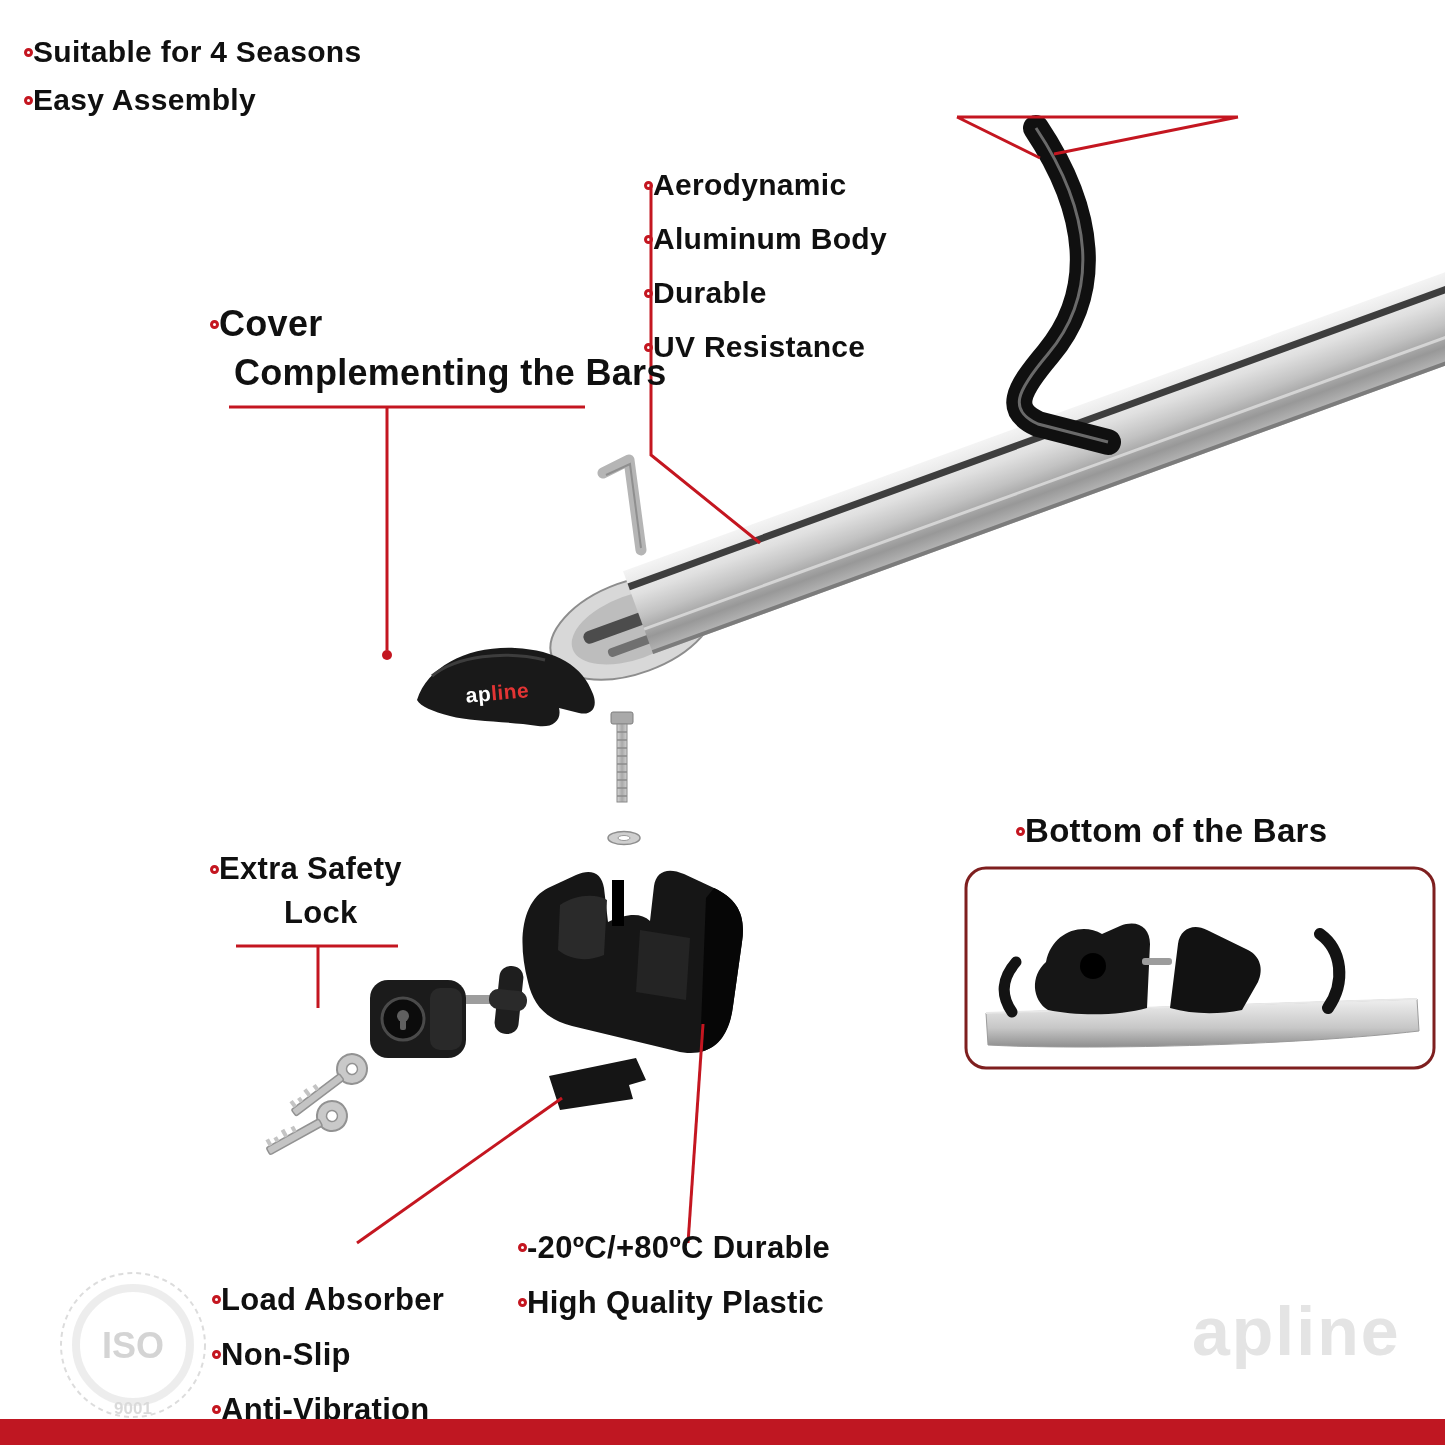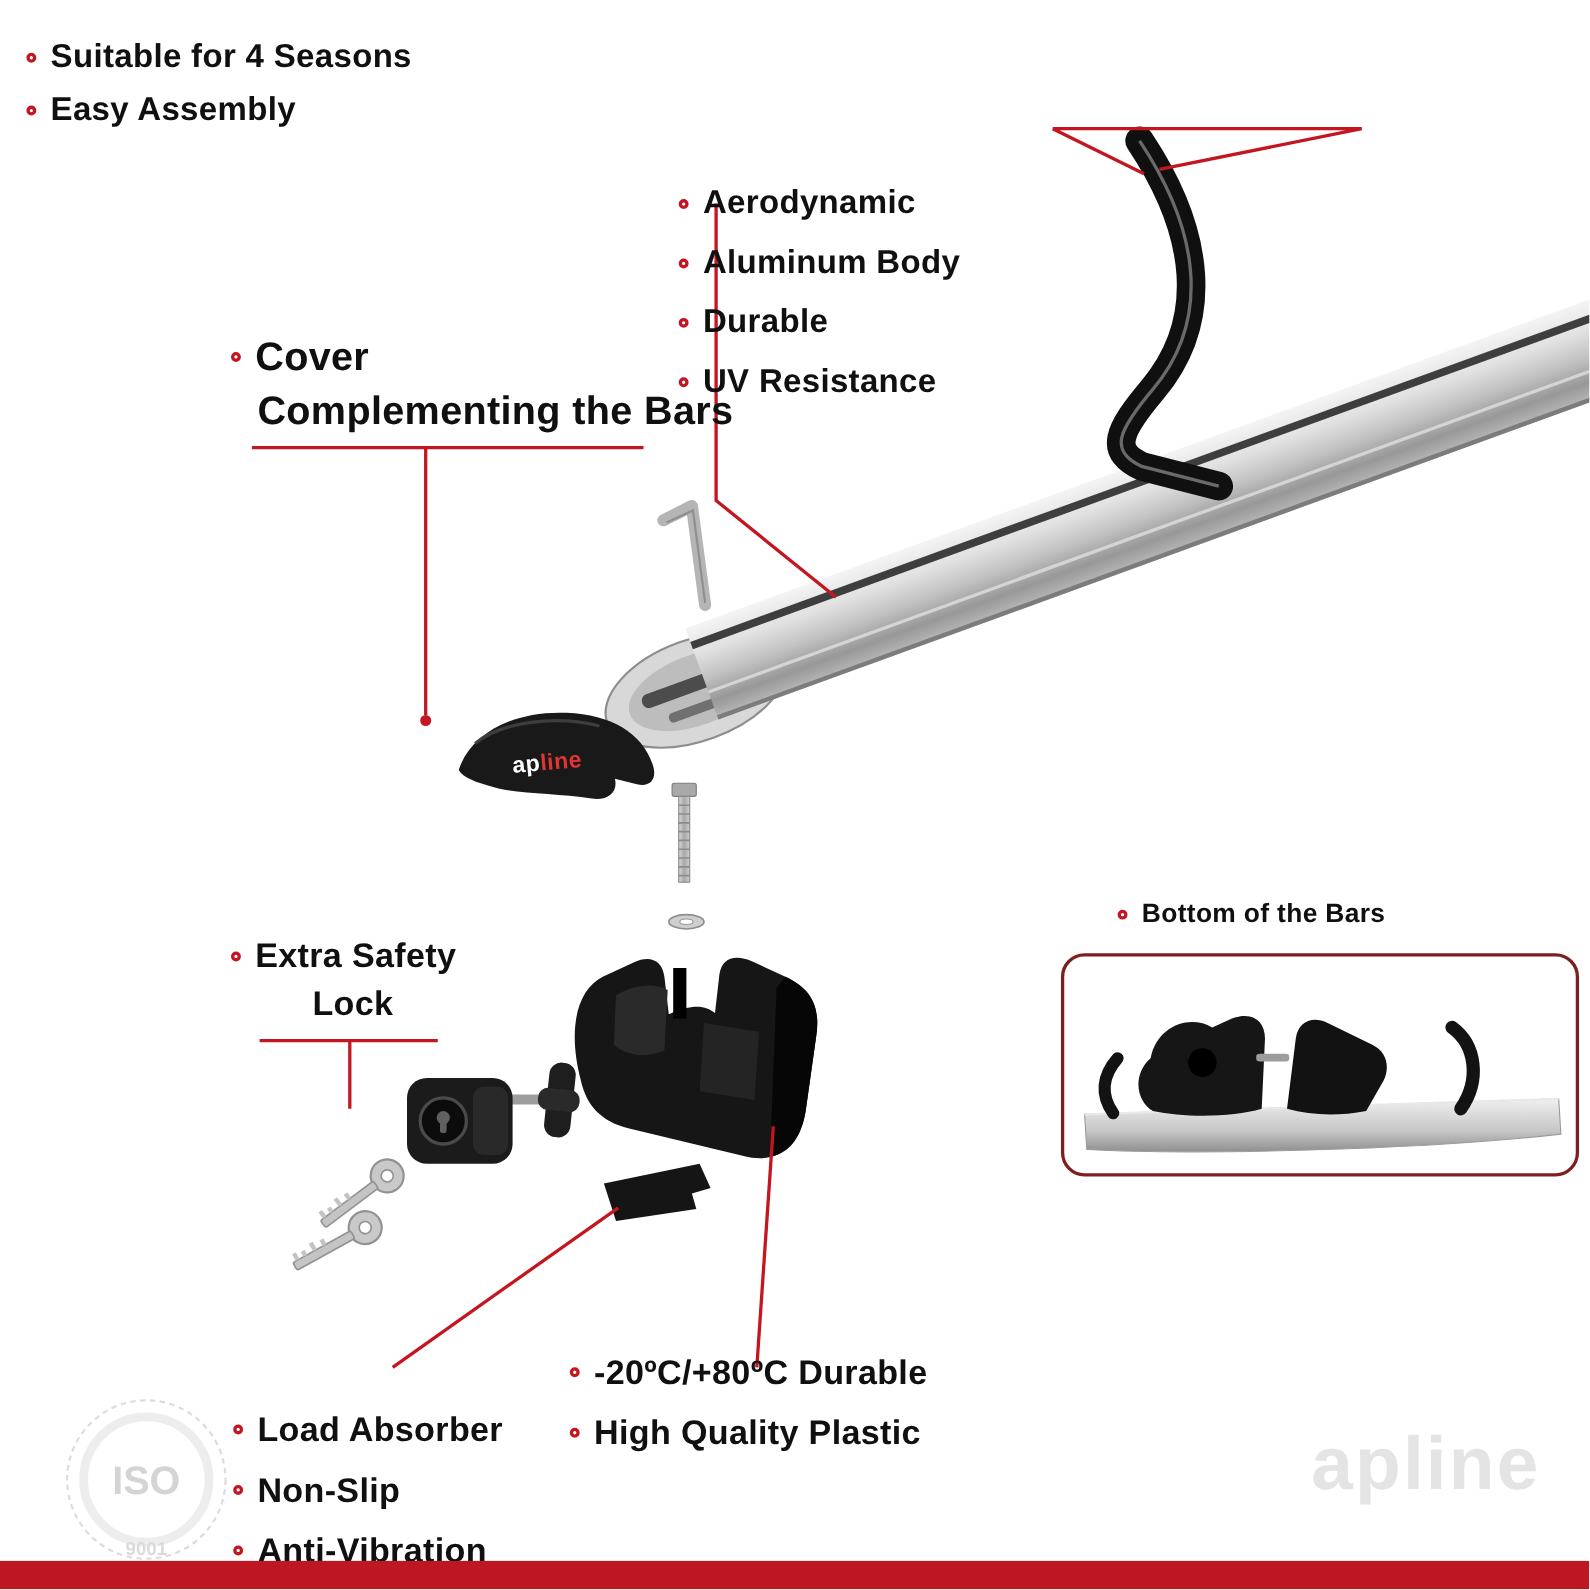--- a/index.html
+++ b/index.html
@@ -4,32 +4,32 @@
 <style>
   :root{ --accent:#c41620; --footer:#bf1722; }
   *{ margin:0; padding:0; box-sizing:border-box; }
   html,body{ width:1445px; height:1445px; background:#ffffff;
     font-family:"Liberation Sans", sans-serif; color:#101010; }
   .canvas{ position:relative; width:1445px; height:1445px; overflow:hidden; background:#fff; }
   .art{ position:absolute; left:0; top:0; width:1445px; height:1445px; z-index:1; }
   svg text{ font-family:"Liberation Sans", sans-serif; }
 
   .txt{ position:absolute; z-index:2; font-weight:bold; }
-  .feat{ display:flex; align-items:center; gap:13px; }
+  .feat{ display:flex; align-items:center; }
   .ring{ width:9px; height:9px; border:3px solid var(--accent); border-radius:50%; flex:0 0 auto; background:transparent; }
   .lbl{ white-space:nowrap; letter-spacing:.3px; }
 
   .top-list{ font-size:30px; } .top-list .feat{ height:48px; }
   .mid-list{ font-size:30px; } .mid-list .feat{ height:54px; }
   .bot-list{ font-size:31px; } .bot-list .feat{ height:55px; }
   .cover-block{ font-size:36px; } .cover-block .feat{ height:56px; }
   .cover-block .line2{ margin-left:24px; }
   .lock-block{ font-size:31px; } .lock-block .feat{ height:52px; }
   .lock-block .line2{ margin-left:74px; }
-  .inset-title{ font-size:24px; } .inset-title .feat{ height:50px; }
+  .inset-title{ font-size:33px; } .inset-title .feat{ height:50px; }
 
   .brand-mark{ position:absolute; left:1192px; top:1292px; z-index:2;
     font-weight:bold; font-size:68px; letter-spacing:2px; color:#e4e4e4; }
   .footer{ position:absolute; left:0; top:1419px; width:1445px; height:26px;
     background:var(--footer); z-index:4; }
 
   g.callout path{ stroke:var(--accent); stroke-width:3; fill:none; }
 </style>
 </head>
 <body>
@@ -162,21 +162,21 @@
       <span class="ring"></span>
       <span class="lbl">Suitable for 4 Seasons</span>
     </div>
     <div class="feat">
       <span class="ring"></span>
       <span class="lbl">Easy Assembly</span>
     </div>
   </div>
 
 
-  <div class="txt mid-list" style="left:617px; top:158px;">
+  <div class="txt mid-list" style="left:644px; top:158px;">
     <div class="feat">
       <span class="ring"></span>
       <span class="lbl">Aerodynamic</span>
     </div>
     <div class="feat">
       <span class="ring"></span>
       <span class="lbl">Aluminum Body</span>
     </div>
     <div class="feat">
       <span class="ring"></span>

